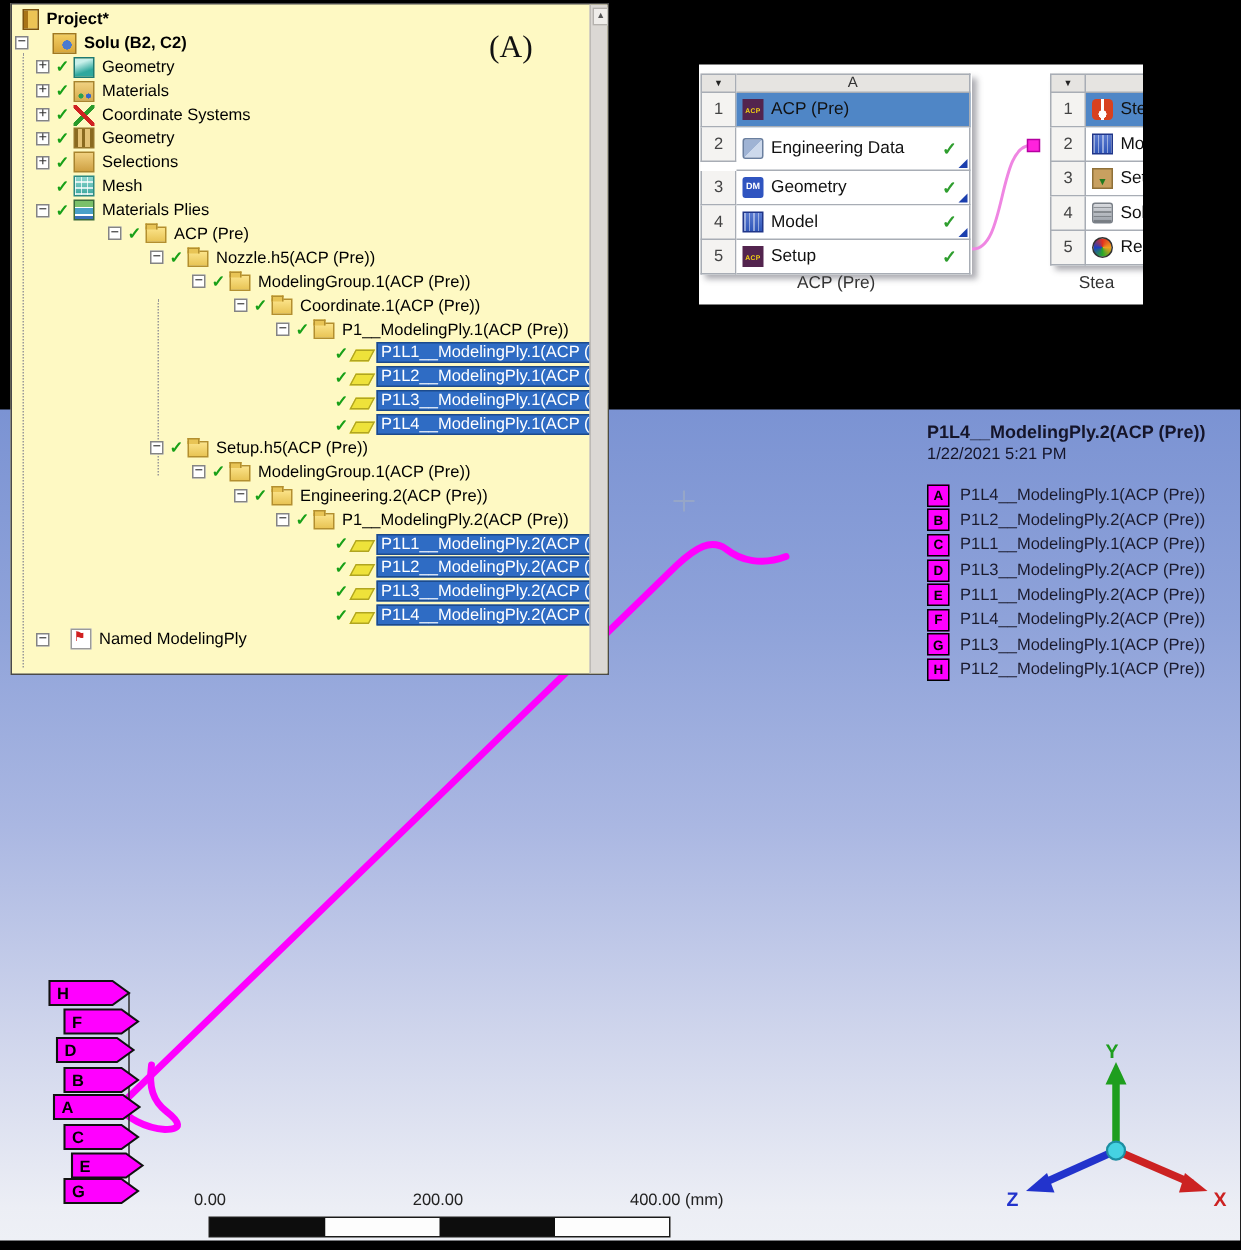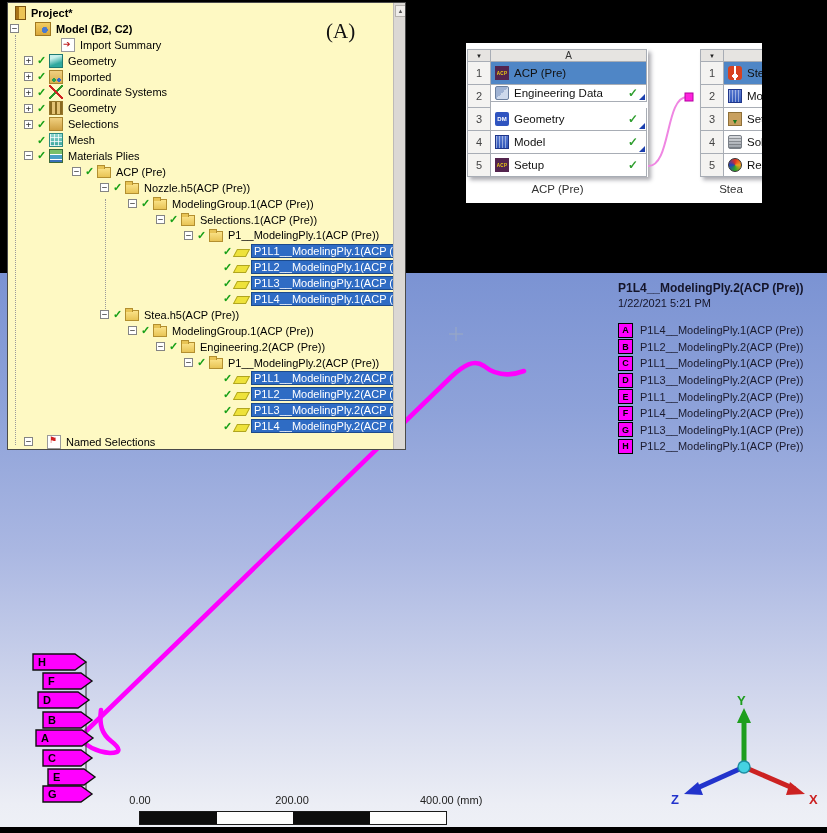--- a/index.html
+++ b/index.html
@@ -219,40 +219,35 @@
         <div class="trow">
           <span style="width: 6px; flex: 0 0 auto;"></span>
           <span class="ticon icon-project"></span>
           <span class="tlabel b">Project*</span>
         </div>
         <div class="trow">
           <span style="width: 2px; flex: 0 0 auto;"></span>
           <span class="ebox">−</span>
           <span style="width: 12px; flex: 0 0 auto;"></span>
           <span class="ticon icon-model"></span>
-          <span class="tlabel b">Model (B2, C2)</span>
-        </div>
-        <div class="trow">
-          <span style="width: 53px; flex: 0 0 auto;"></span>
-          <span class="ticon icon-import-summary"></span>
-          <span class="tlabel">Import Summary</span>
+          <span class="tlabel b">Solu (B2, C2)</span>
         </div>
         <div class="trow">
           <span style="width: 16px; flex: 0 0 auto;"></span>
           <span class="ebox">+</span>
           <span class="chk">✓</span>
           <span class="ticon icon-geometry"></span>
           <span class="tlabel">Geometry</span>
         </div>
         <div class="trow">
           <span style="width: 16px; flex: 0 0 auto;"></span>
           <span class="ebox">+</span>
           <span class="chk">✓</span>
           <span class="ticon icon-materials"></span>
-          <span class="tlabel">Imported</span>
+          <span class="tlabel">Materials</span>
         </div>
         <div class="trow">
           <span style="width: 16px; flex: 0 0 auto;"></span>
           <span class="ebox">+</span>
           <span class="chk">✓</span>
           <span class="ticon icon-coordinate-systems"></span>
           <span class="tlabel">Coordinate Systems</span>
         </div>
         <div class="trow">
           <span style="width: 16px; flex: 0 0 auto;"></span>
@@ -300,21 +295,21 @@
           <span class="ebox">−</span>
           <span class="chk">✓</span>
           <span class="ticon icon-folder"></span>
           <span class="tlabel">ModelingGroup.1(ACP (Pre))</span>
         </div>
         <div class="trow">
           <span style="width: 148px; flex: 0 0 auto;"></span>
           <span class="ebox">−</span>
           <span class="chk">✓</span>
           <span class="ticon icon-folder"></span>
-          <span class="tlabel">Selections.1(ACP (Pre))</span>
+          <span class="tlabel">Coordinate.1(ACP (Pre))</span>
         </div>
         <div class="trow">
           <span style="width: 176px; flex: 0 0 auto;"></span>
           <span class="ebox">−</span>
           <span class="chk">✓</span>
           <span class="ticon icon-folder"></span>
           <span class="tlabel">P1__ModelingPly.1(ACP (Pre))</span>
         </div>
         <div class="trow">
           <span style="width: 215px; flex: 0 0 auto;"></span>
@@ -338,21 +333,21 @@
           <span style="width: 215px; flex: 0 0 auto;"></span>
           <span class="chk">✓</span>
           <span class="ticon icon-ply"></span>
           <span class="tlabel sel">P1L4__ModelingPly.1(ACP (Pre))</span>
         </div>
         <div class="trow">
           <span style="width: 92px; flex: 0 0 auto;"></span>
           <span class="ebox">−</span>
           <span class="chk">✓</span>
           <span class="ticon icon-folder"></span>
-          <span class="tlabel">Stea.h5(ACP (Pre))</span>
+          <span class="tlabel">Setup.h5(ACP (Pre))</span>
         </div>
         <div class="trow">
           <span style="width: 120px; flex: 0 0 auto;"></span>
           <span class="ebox">−</span>
           <span class="chk">✓</span>
           <span class="ticon icon-folder"></span>
           <span class="tlabel">ModelingGroup.1(ACP (Pre))</span>
         </div>
         <div class="trow">
           <span style="width: 148px; flex: 0 0 auto;"></span>
@@ -390,21 +385,21 @@
           <span style="width: 215px; flex: 0 0 auto;"></span>
           <span class="chk">✓</span>
           <span class="ticon icon-ply"></span>
           <span class="tlabel sel">P1L4__ModelingPly.2(ACP (Pre))</span>
         </div>
         <div class="trow">
           <span style="width: 16px; flex: 0 0 auto;"></span>
           <span class="ebox">−</span>
           <span style="width: 10px; flex: 0 0 auto;"></span>
           <span class="ticon icon-named-selections"></span>
-          <span class="tlabel">Named Selections</span>
+          <span class="tlabel">Named ModelingPly</span>
         </div>
       </div>
     <div id="annotation-a">(A)</div>
     <div id="tree-scrollbar">
       <div class="sarrow">▲</div>
     </div>
   </div>
 
   <div id="schematic-canvas">
     <div id="wb-left" class="wbblock" style="left:1px;top:6px;width:181px;">
@@ -414,21 +409,21 @@
         </div>
         <div class="wbrow">
           <div class="wbcell cnum" style="height: 23px;">1</div>
           <div class="wbcell cmain sel" style="width: 156px; height: 23px;">
             <span class="wbicon icon-acp">ACP</span>
             <span>ACP (Pre)</span>
           </div>
         </div>
         <div class="wbrow">
           <div class="wbcell cnum" style="height: 23px;">2</div>
-          <div class="wbcell cmain" style="width: 156px; height: 17px;">
+          <div class="wbcell cmain" style="width: 156px; height: 29px;">
             <span class="wbicon icon-eng-data"></span>
             <span>Engineering Data</span>
             <span class="wbcheck">✓</span>
             <span class="corner"></span>
           </div>
         </div>
         <div class="wbrow">
           <div class="wbcell cnum" style="height: 23px;">3</div>
           <div class="wbcell cmain" style="width: 156px; height: 23px;">
             <span class="wbicon icon-dm">DM</span>

